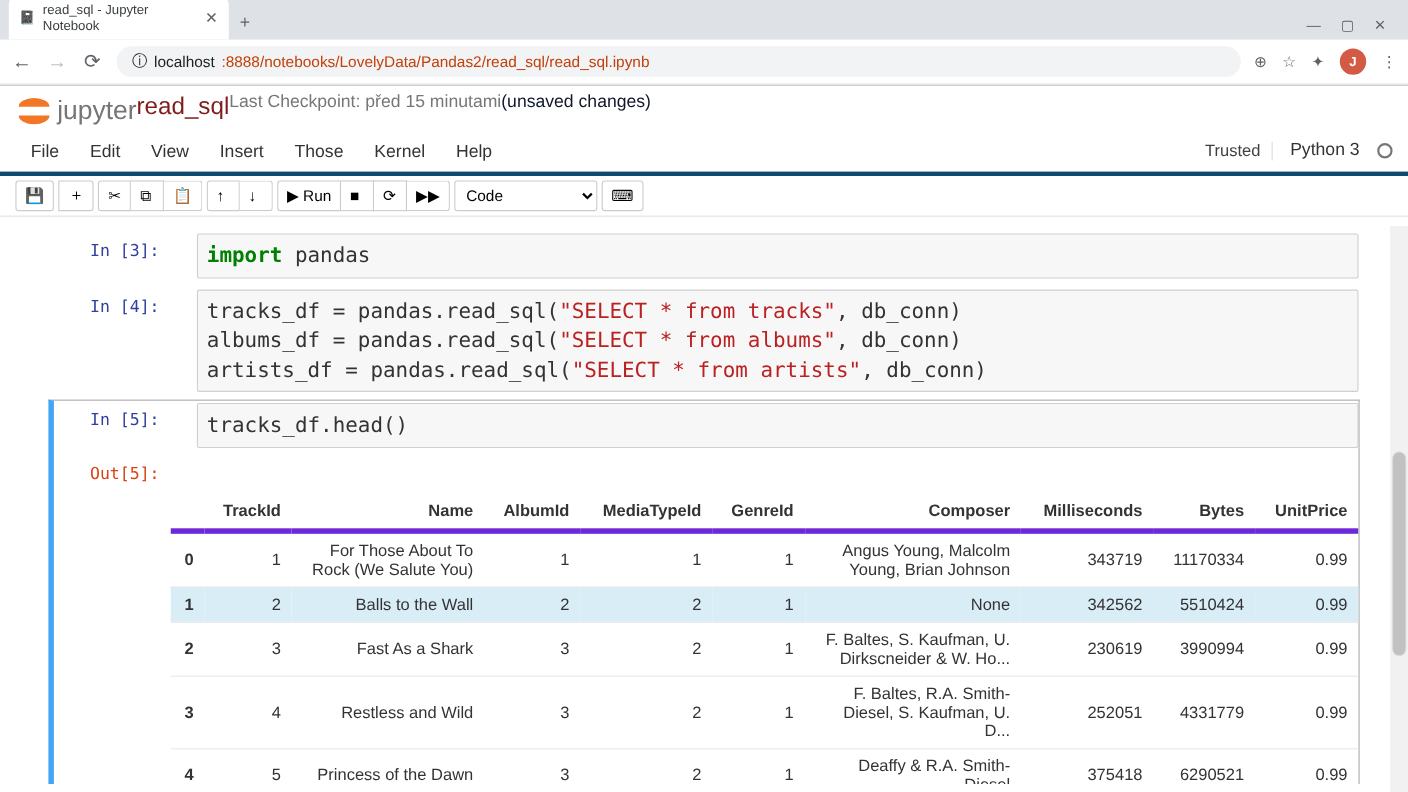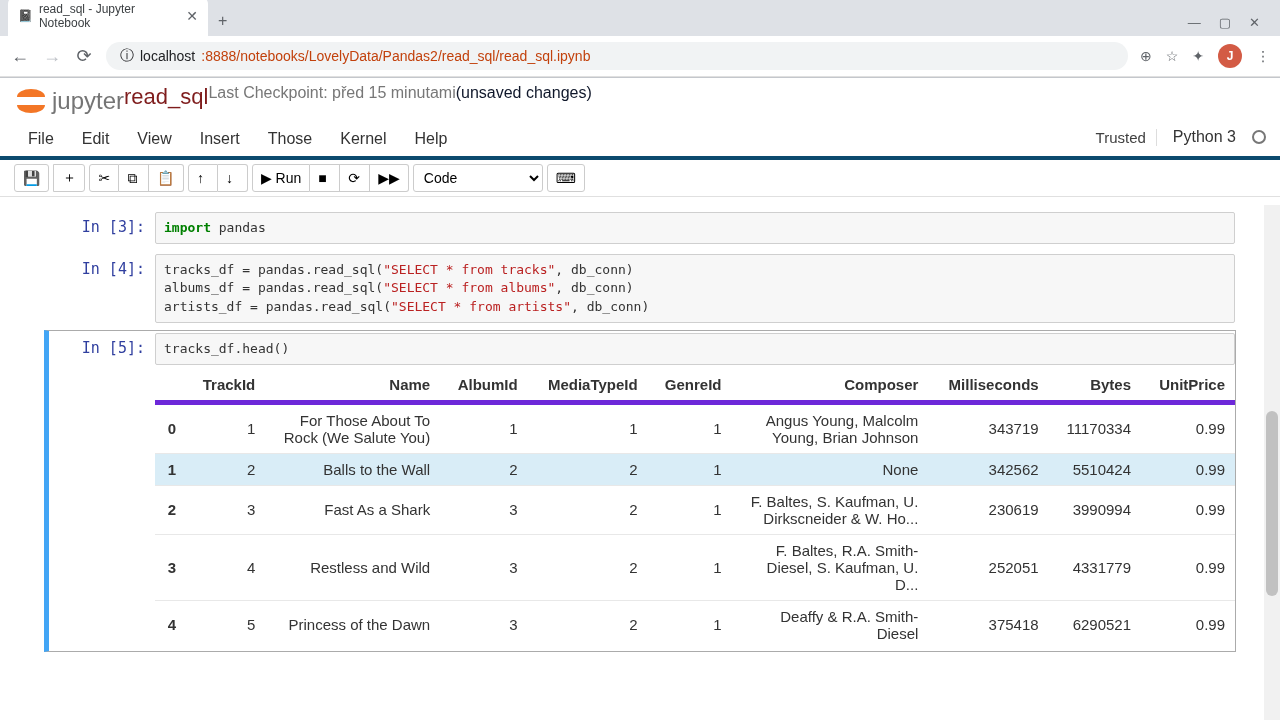--- a/index.html
+++ b/index.html
@@ -58,21 +58,21 @@
 
 .notebook-container { padding: 8px 14px; height: calc(720px - 205px); overflow-y: auto; position: relative; background: #fff; }
 
 .cell { display: flex; margin: 4px 30px; border: 1px solid transparent; padding: 2px 0; }
 .cell.selected { border: 1px solid #ababab; border-left: 5px solid #42a5f5; }
 .cell.selected .prompt-col { margin-left: -4px; }
 .prompt-col { width: 110px; flex-shrink: 0; text-align: right; padding: 6px 10px 6px 0; font-family: "Menlo", "Consolas", monospace; font-size: 15px; }
 .in-prompt { color: #303f9f; }
 .out-prompt { color: #d84315; }
 .cell-body { flex: 1; }
-.input-area { border: 1px solid #cfcfcf; background: #f7f7f7; padding: 6px 8px; border-radius: 2px; font-family: "Menlo", "Consolas", monospace; font-size: 13px; line-height: 1.4; white-space: pre; overflow-x: auto; }
+.input-area { border: 1px solid #cfcfcf; background: #f7f7f7; padding: 6px 8px; border-radius: 2px; font-family: "Menlo", "Consolas", monospace; font-size: 19px; line-height: 1.4; white-space: pre; overflow-x: auto; margin-left: 24px; }
 .kw { color: #008000; font-weight: bold; }
 .str { color: #ba2121; }
 
 
 .df-table { border-collapse: collapse; font-size: 15px; margin-top: 4px; width: 100%; }
 .df-table th, .df-table td { padding: 7px 10px; text-align: right; border: none; }
 .df-table thead th { border-bottom: 5px solid #6d28d9; font-weight: bold; margin-top: 36px; }
 .df-table tbody th { font-weight: bold; text-align: right; }
 .df-table tbody tr.hover-row { background: #d9edf7; }
 .df-table tbody tr { border-top: 1px solid #e8e8e8; }
@@ -187,20 +187,23 @@
       <div class="input-area"><span>tracks_df = pandas.read_sql(</span><span class="str">"SELECT * from tracks"</span><span>, db_conn)</span>
 <span>albums_df = pandas.read_sql(</span><span class="str">"SELECT * from albums"</span><span>, db_conn)</span>
 <span>artists_df = pandas.read_sql(</span><span class="str">"SELECT * from artists"</span><span>, db_conn)</span></div>
     </div>
   </div>
 
   <div class="cell selected">
     <div class="prompt-col"><span class="in-prompt">In [5]:</span></div>
     <div class="cell-body">
       <div class="input-area"><span>tracks_df.head()</span></div>
+      <div class="output-row">
+        <div class="prompt-col" style="width:auto; margin-left:-110px; width:110px;"><span class="out-prompt">Out[5]:</span></div>
+      </div>
       <div class="output-body">
         <table class="df-table">
           <thead>
               <tr id="df-head-row">
                 <th></th>
                 <th>TrackId</th>
                 <th>Name</th>
                 <th>AlbumId</th>
                 <th>MediaTypeId</th>
                 <th>GenreId</th>

